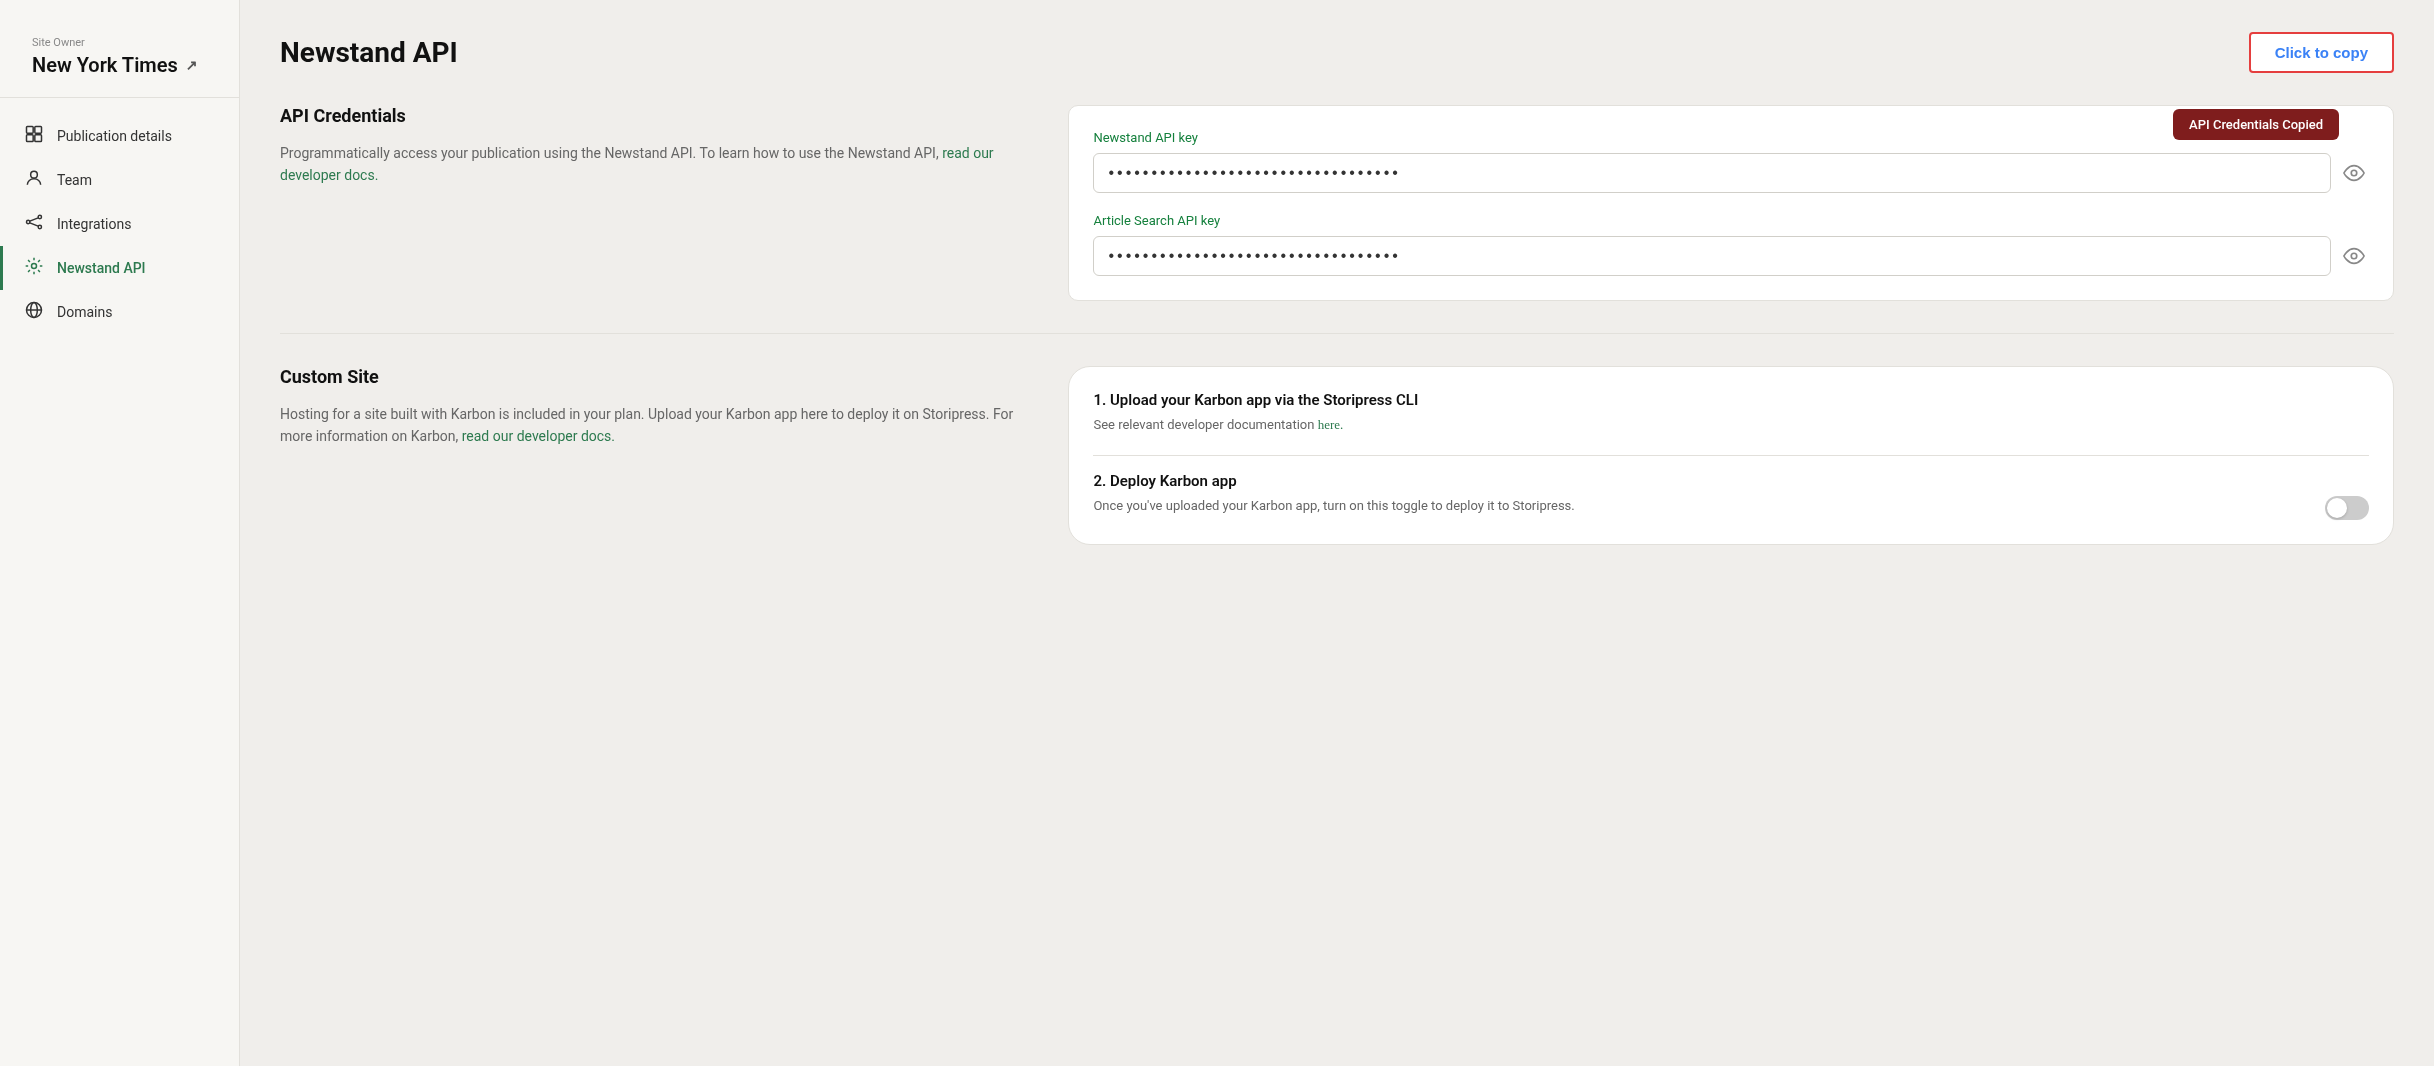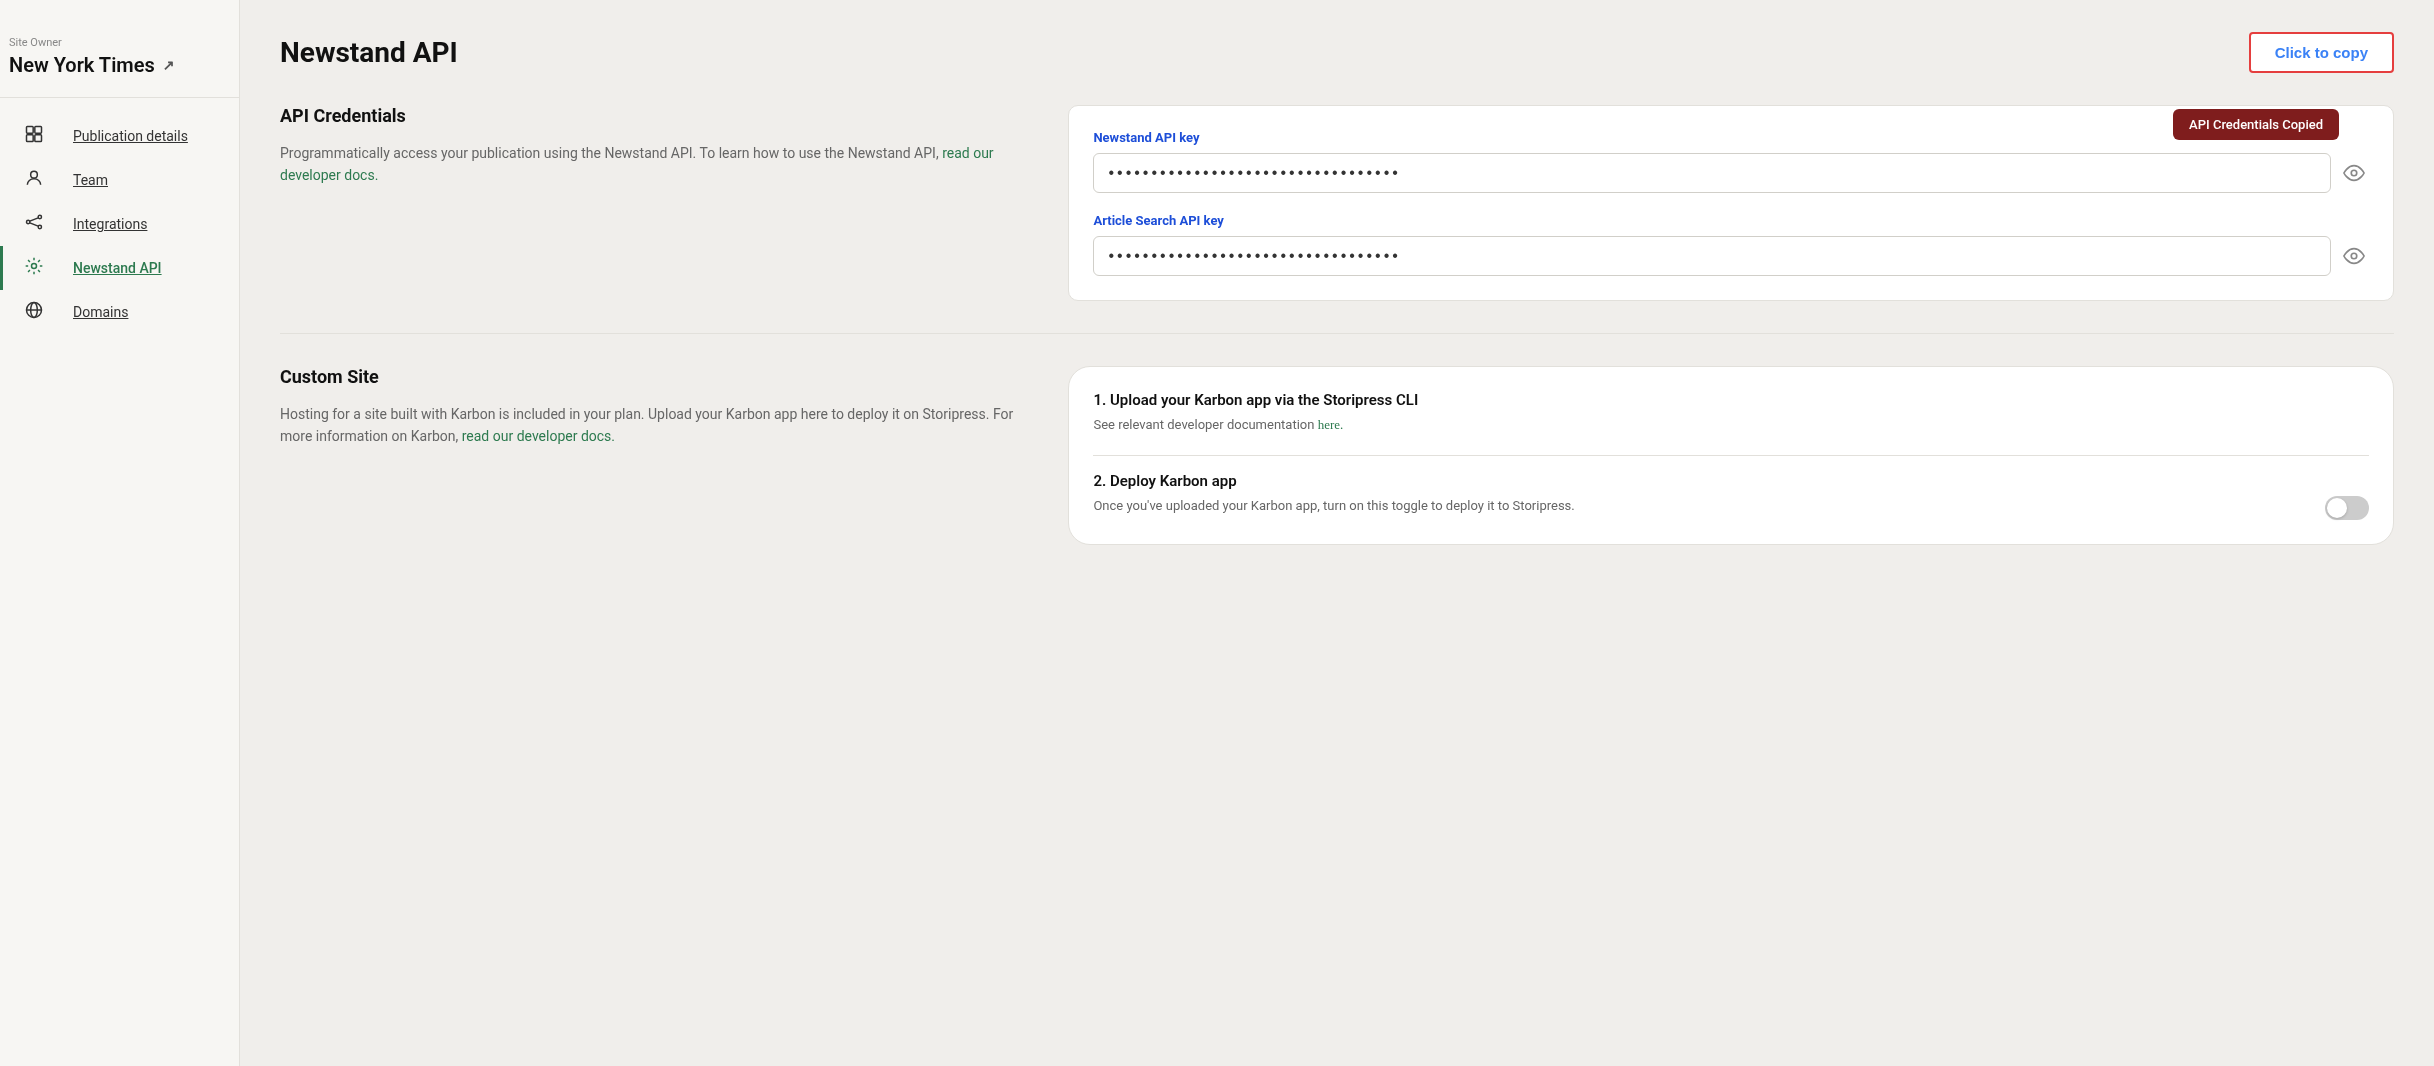--- a/index.html
+++ b/index.html
@@ -14,21 +14,21 @@
     .sidebar {
       width: 240px;
       min-width: 240px;
       background: #f7f6f3;
       border-right: 1px solid #e2e0db;
       padding: 20px 0;
       display: flex;
       flex-direction: column;
     }
     .sidebar-owner {
-      padding: 16px 9px 20px;
+      padding: 16px 32px 20px;
       border-bottom: 1px solid #e2e0db;
       margin-bottom: 8px;
     }
     .sidebar-owner-label {
       font-size: 11px;
       color: #888;
       text-transform: none;
       margin-bottom: 4px;
     }
     .sidebar-owner-name {
@@ -43,28 +43,27 @@
       font-size: 14px;
       color: #555;
     }
     .sidebar-nav {
       list-style: none;
       padding: 8px 0;
     }
     .sidebar-nav-item {
       display: flex;
       align-items: center;
-      gap: 28px;
+      gap: 12px;
       padding: 10px 20px;
       cursor: pointer;
       font-size: 14px;
       color: #333;
       border-left: 3px solid transparent;
       transition: background 0.15s;
-      text-decoration: underline;
     }
     .sidebar-nav-item.active {
       color: #2d7a4f;
       border-left-color: #2d7a4f;
       font-weight: 500;
     }
     .sidebar-nav-item .nav-icon {
       font-size: 18px;
       width: 22px;
       text-align: center;
@@ -137,23 +136,23 @@
       padding: 24px;
     }
     .api-field {
       margin-bottom: 20px;
     }
     .api-field:last-child {
       margin-bottom: 0;
     }
     .api-field-label {
       font-size: 13px;
-      color: #1d4ed8;
+      color: #15803d;
       margin-bottom: 8px;
-      font-weight: 700;
+      font-weight: 400;
     }
     .api-field-input-wrap {
       display: flex;
       align-items: center;
       gap: 8px;
       position: relative;
     }
     .api-field-input {
       flex: 1;
       border: 1px solid #d1cfc9;

